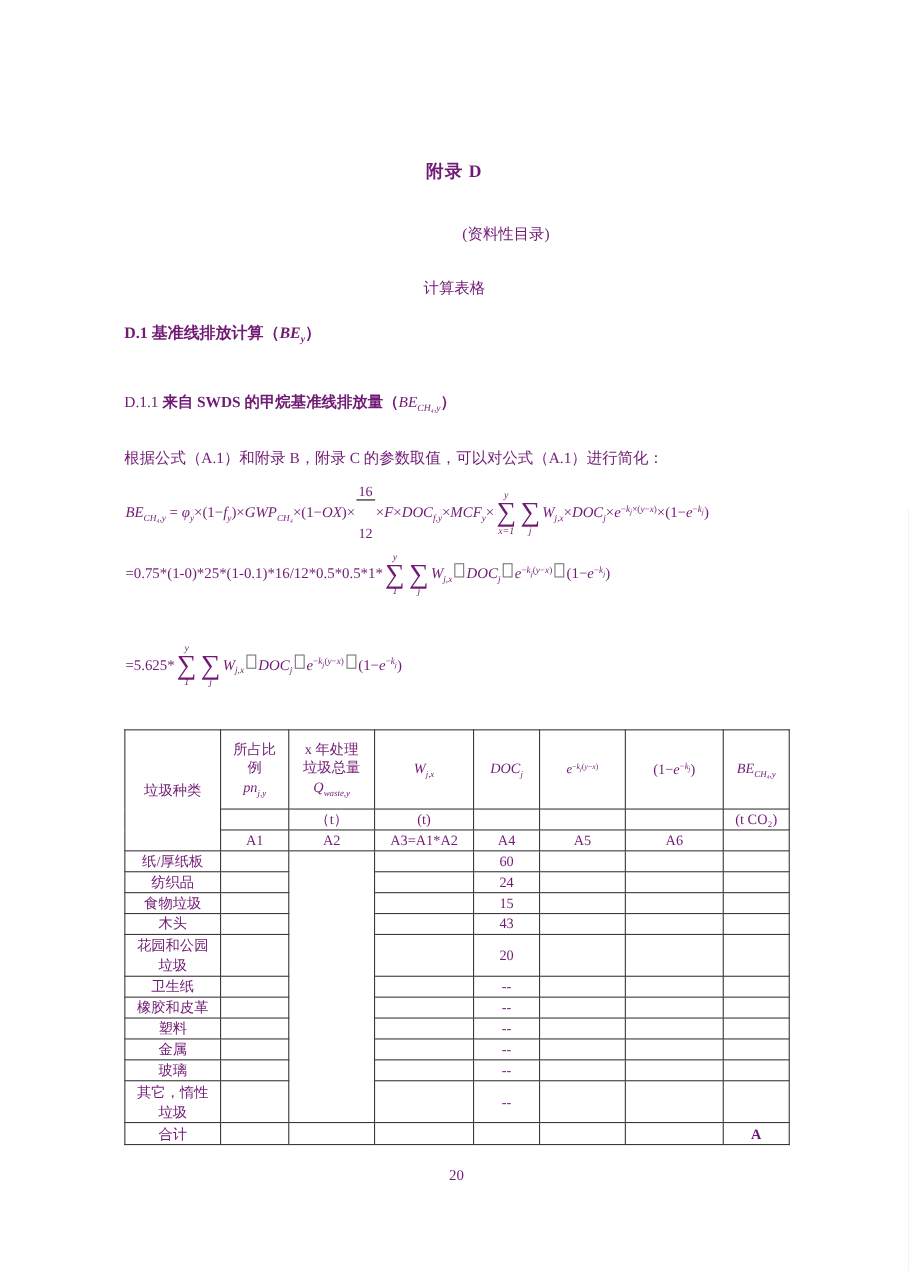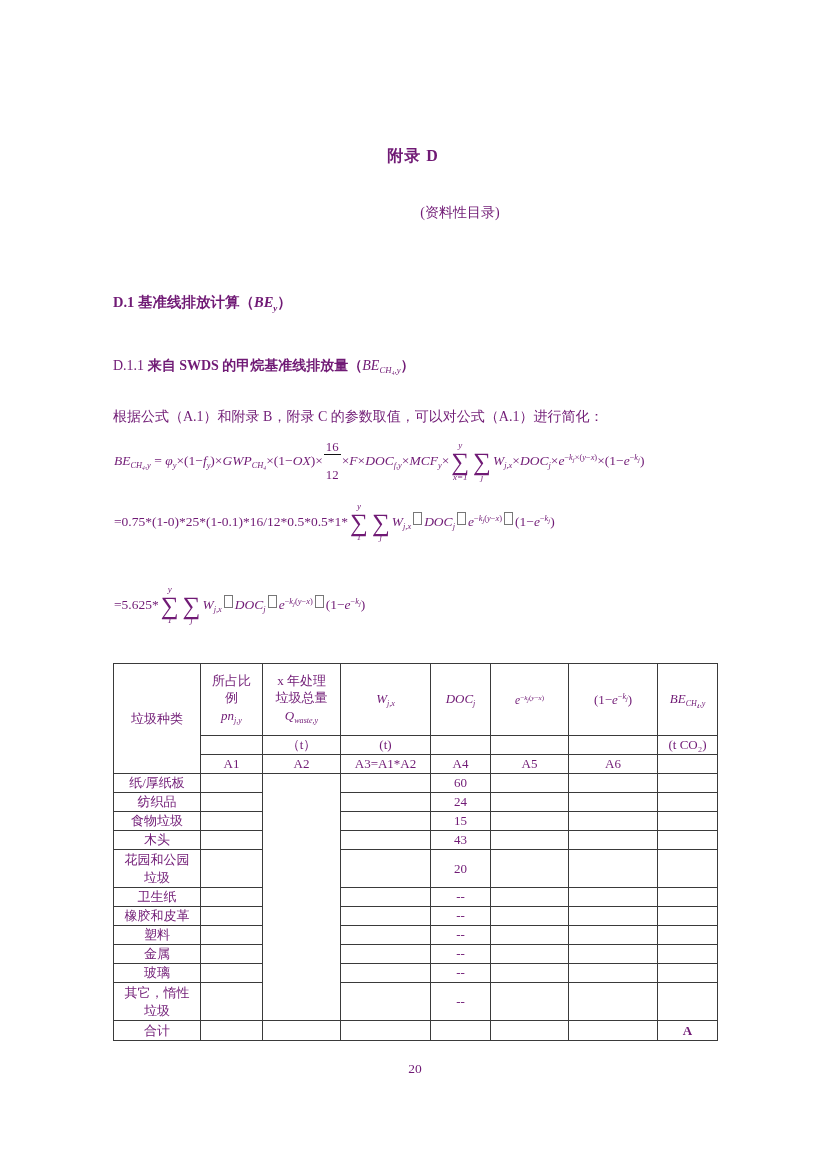--- a/index.html
+++ b/index.html
@@ -29,21 +29,21 @@
 
   
   .math{font-family:"Liberation Serif","DejaVu Serif",serif;}
   .m-var{font-style:italic;}
   .m-txt{font-style:normal;}
   .m-sub{font-size:0.62em;font-style:italic;vertical-align:-0.4em;}
   .m-sup{font-size:0.62em;font-style:italic;vertical-align:0.55em;}
   .m-sup .m-sub{font-size:0.8em;vertical-align:-0.35em;}
   .m-sup .m-txt,.m-sub .m-txt{font-style:normal;}
   .m-frac{display:inline-flex;flex-direction:column;text-align:center;
-          vertical-align:middle;line-height:1.05;font-size:0.95em;margin:0 1px;}
+          vertical-align:middle;line-height:1.05;font-size:0.95em;margin:0 1px;gap:10px;}
   .m-num{border-bottom:1px solid #111;padding:0 2px;}
   .m-den{padding:0 2px;margin-top:14px;}
   .m-sum{display:inline-flex;flex-direction:column;align-items:center;
          vertical-align:middle;line-height:1;margin:0 2px;}
   .m-sum .m-lim{font-size:9px;font-style:italic;line-height:1.1;min-height:10px;}
   .m-sigma{font-size:25px;line-height:0.85;font-style:normal;}
   .m-box{display:inline-block;width:7px;height:11px;border:1px solid #777;
          margin:0 2px;vertical-align:1px;background:#fff;}
 
   
@@ -70,20 +70,21 @@
   .cell-val-top{vertical-align:top;padding-top:1px;}
   .bold-a{font-weight:bold;}
 </style>
 </head>
 <body>
 
 <div id="page">
 
   <div class="centered title">附录 D</div>
   <div class="centered sub1">(资料性目录)</div>
+  <div class="centered sub2">计算表格</div>
 
   <div class="lefted d1 math">
     <span>D.1 基准线排放计算（</span><span class="math"><span class="m-var">BE</span><span class="m-sub">y</span></span><span>）</span>
   </div>
 
   <div class="lefted d11 math">
     <span>D.1.1 </span><span class="cjk-strong">来自 SWDS 的甲烷基准线排放量（</span><span class="math"><span class="m-var">BE</span><span class="m-sub">CH₄,y</span></span><span class="cjk-strong">）</span>
   </div>
 
   <div class="lefted intro">根据公式（A.1）和附录 B，附录 C 的参数取值，可以对公式（A.1）进行简化：</div>

